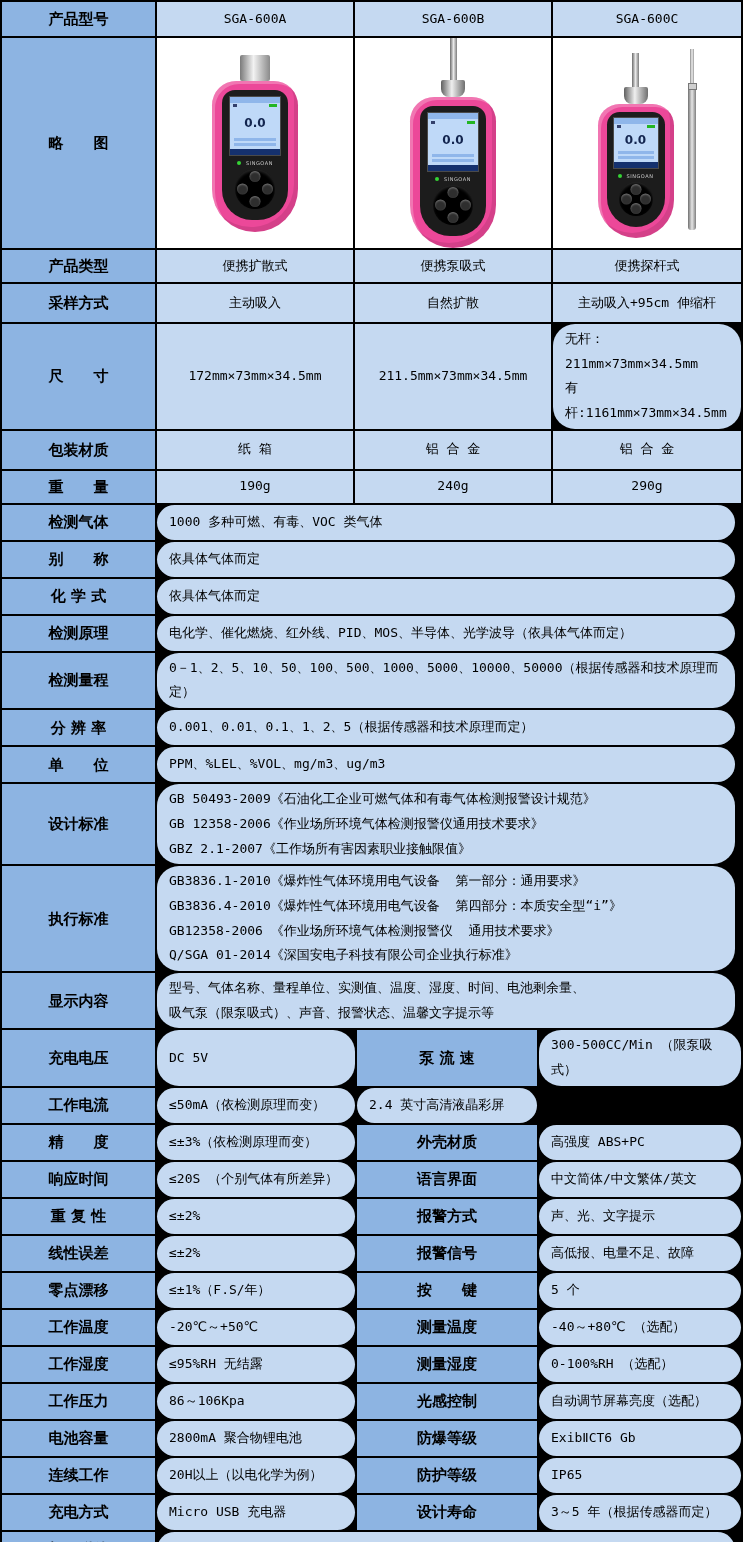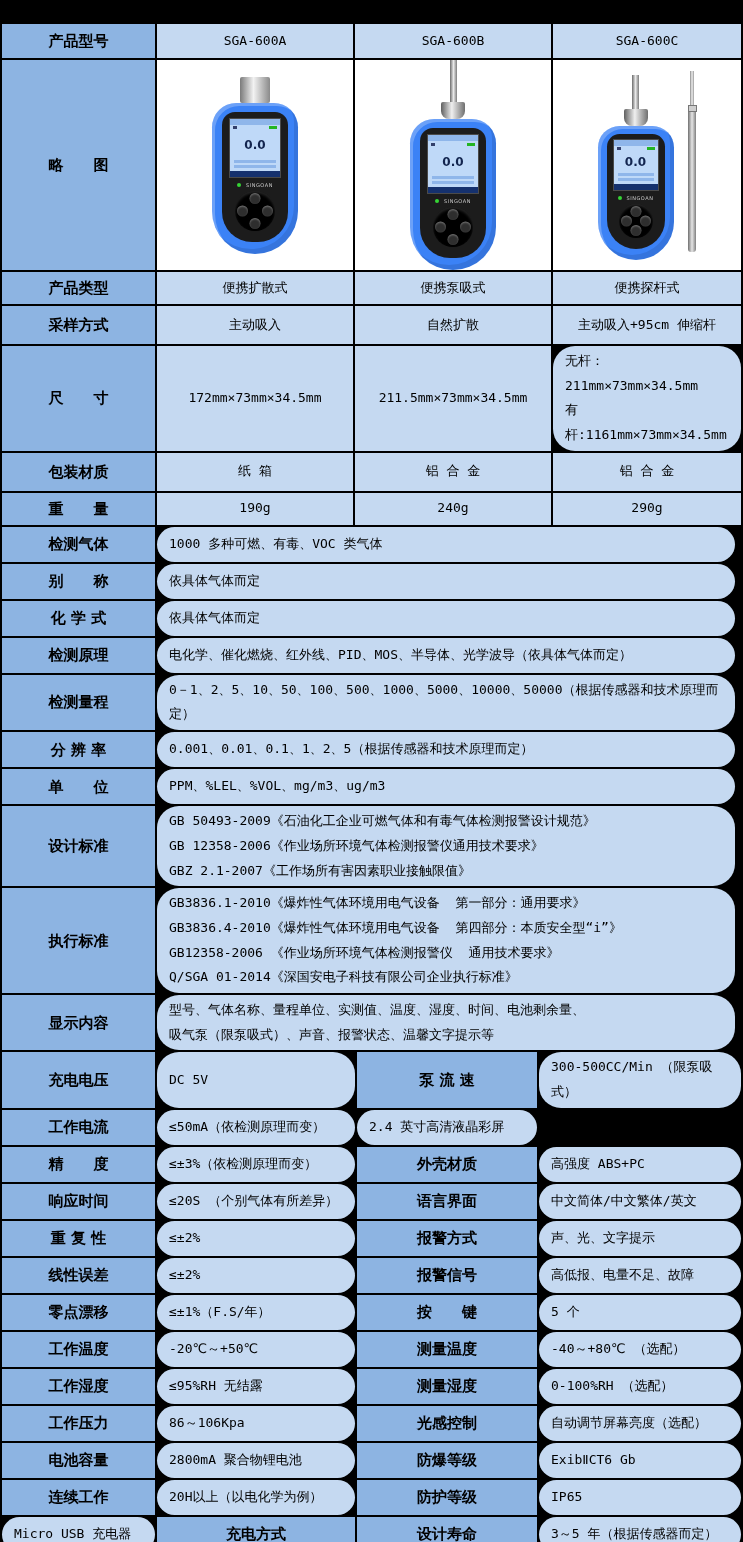--- a/index.html
+++ b/index.html
@@ -7,31 +7,31 @@
   .tbl{width:739px;background:#000;border:2px solid #000;display:flex;flex-direction:column;gap:2px;}
   .row{display:grid;gap:2px;}
   .g-head,.g-3col{grid-template-columns:153px 196px 196px 188px;}
   .g-full{grid-template-columns:153px 578px;}
   .g-pair{grid-template-columns:153px 198px 180px 202px;}
   .cell{display:flex;align-items:center;box-sizing:border-box;}
   .lbl{background:#8DB4E2;justify-content:center;text-align:center;font-weight:bold;font-size:15px;color:#000;white-space:pre-wrap;line-height:1.6;}
   .val{background:#C5D9F1;font-family:"DejaVu Sans Mono","DejaVu Sans",monospace;font-size:13px;color:#000;white-space:pre-wrap;line-height:1.9;}
   .v-center{justify-content:center;text-align:right;}
   .v-left{justify-content:flex-start;text-align:left;padding:3px 8px 3px 12px;border-radius:22px;}
-  .h34{min-height:34px;margin-top:22px;} .h32{min-height:32px;} .h38{min-height:38px;} .h48{min-height:48px;}
+  .h34{min-height:34px;} .h32{min-height:32px;} .h38{min-height:38px;} .h48{min-height:48px;}
   .h35{min-height:35px;} .h73{min-height:73px;} .h98{min-height:98px;} .h198{min-height:198px;}
   .imgcell{background:#fff;justify-content:center;align-items:center;display:flex;}
   
   .devwrap{display:flex;align-items:flex-end;gap:14px;}
   .dev{display:flex;flex-direction:column;align-items:center;}
   .cap{width:30px;height:26px;border-radius:2px;background:linear-gradient(90deg,#7a7a7a,#f2f2f2 45%,#8a8a8a);}
   .probe{width:7px;height:42px;background:linear-gradient(90deg,#6b6b6b,#e8e8e8 50%,#7c7c7c);}
   .probe.short{height:34px;}
   .pbase{width:24px;height:17px;border-radius:2px 2px 8px 8px;background:linear-gradient(90deg,#5f5f5f,#efefef 45%,#6f6f6f);}
-  .dbody{width:86px;height:142px;background:#3b82f6;border-radius:26px 26px 46px 46px;display:flex;flex-direction:column;align-items:center;padding-top:9px;box-shadow:inset -4px -5px 0 rgba(0,0,0,0.10), inset 3px 3px 0 rgba(255,255,255,0.25);}
+  .dbody{width:86px;height:142px;background:#ec4899;border-radius:26px 26px 46px 46px;display:flex;flex-direction:column;align-items:center;padding-top:9px;box-shadow:inset -4px -5px 0 rgba(0,0,0,0.10), inset 3px 3px 0 rgba(255,255,255,0.25);}
   .dbody.small{width:76px;height:126px;padding-top:8px;}
   .panel{width:66px;height:124px;background:#1c1c1c;border-radius:13px 13px 30px 30px;display:flex;flex-direction:column;align-items:center;padding-top:6px;}
   .small .panel{width:58px;height:110px;padding-top:5px;}
   .screen{width:50px;height:58px;background:#BFD9F8;border:1px solid #4a4a4a;display:flex;flex-direction:column;overflow:hidden;}
   .small .screen{width:44px;height:50px;}
   .scr-head{height:6px;background:#8FB6EA;}
   .scr-icons{height:6px;display:flex;align-items:center;justify-content:space-between;padding:0 3px;}
   .scr-batt{width:8px;height:3px;background:#23b523;}
   .scr-spk{width:4px;height:3px;background:#33406b;}
   .scr-val{flex:1;display:flex;align-items:center;justify-content:center;font-weight:bold;color:#13254f;font-size:12px;font-family:"DejaVu Sans",sans-serif;}
@@ -322,22 +322,22 @@
     <div class="cell lbl">防爆等级</div>
     <div class="cell val v-left">ExibⅡCT6 Gb</div>
   </div>
   <div class="row g-pair h35">
     <div class="cell lbl">连续工作</div>
     <div class="cell val v-left">20H以上（以电化学为例）</div>
     <div class="cell lbl">防护等级</div>
     <div class="cell val v-left">IP65</div>
   </div>
   <div class="row g-pair h35">
+    <div class="cell lbl">充电方式</div>
     <div class="cell val v-left">Micro USB 充电器</div>
-    <div class="cell lbl">充电方式</div>
     <div class="cell lbl">设计寿命</div>
     <div class="cell val v-left">3～5 年（根据传感器而定）</div>
   </div>
 
   <div class="row g-full h35">
     <div class="cell lbl">标配附件</div>
     <div class="cell val v-left">检测仪、包装箱、说明书、合格证、充电器、数据线、出货单各一份</div>
   </div>
 
 </div>

